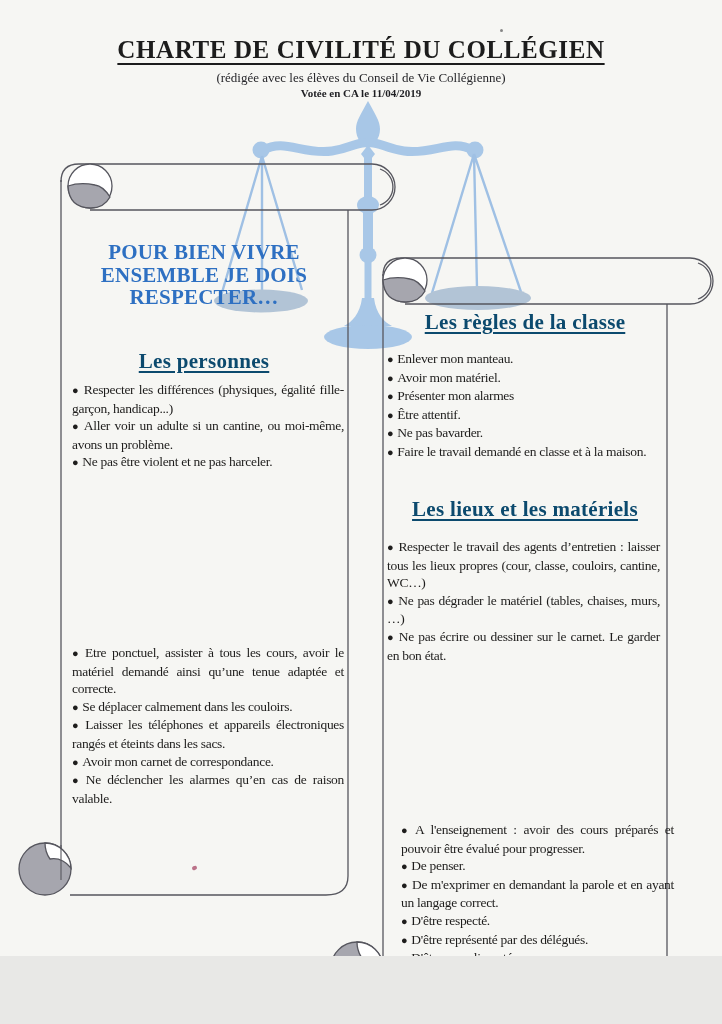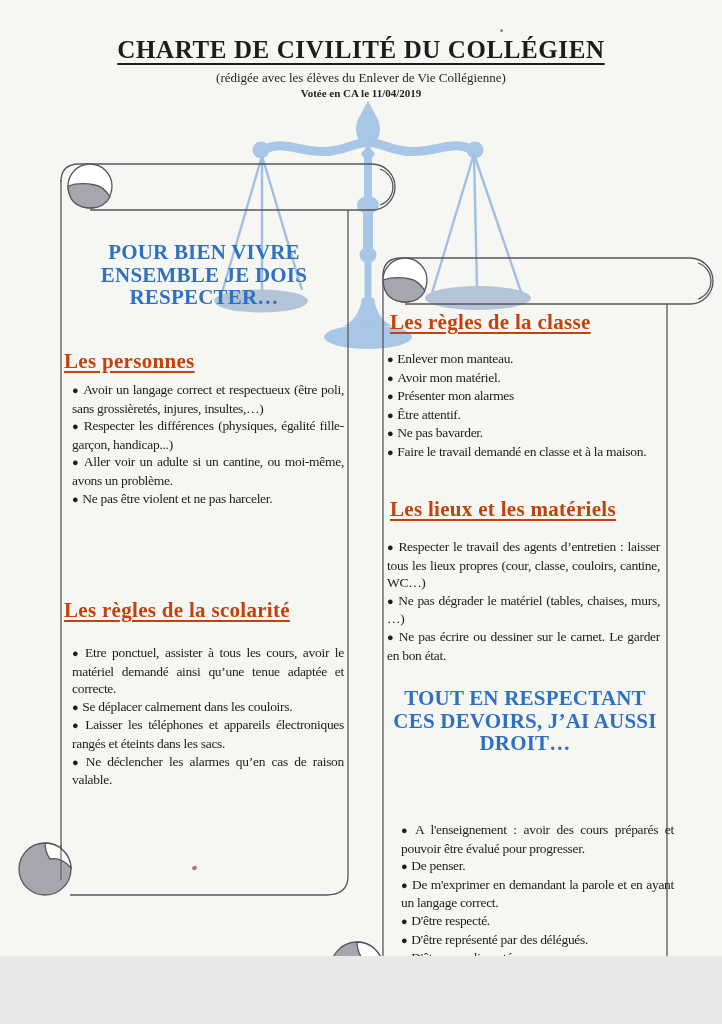--- a/index.html
+++ b/index.html
@@ -20,21 +20,21 @@
   }
   .subtitle{position:absolute;left:0;right:0;top:70px;font-size:13px;color:#26262a;}
   .votenote{position:absolute;left:0;right:0;top:87px;font-size:11px;font-weight:bold;color:#1e1e22;}
 
   
   .bigblue{
     position:absolute;text-align:center;color:#2e70c2;font-weight:bold;
     font-size:21px;line-height:22.5px;white-space:pre-line;letter-spacing:.2px;
   }
   .secthead{
-    position:absolute;text-align:left;color:#c2410c;font-weight:bold;
+    position:absolute;text-align:center;color:#0c4a6e;font-weight:bold;
     font-size:21px;letter-spacing:.3px;
     text-decoration:underline;text-decoration-thickness:2px;text-underline-offset:3px;
   }
 
   
   .blist{
     position:absolute;margin:0;padding:0;list-style:none;
     font-size:13.5px;line-height:17.6px;letter-spacing:-.3px;
     text-align:justify;color:#1e1d1c;
   }
@@ -109,52 +109,51 @@
       <circle cx="405" cy="280" r="22" fill="#ffffff"></circle>
       <path d="M383,280 Q384,302 406,302 Q419,302 425,291 Q418,280 410,279 Q395,276 383,280 Z" fill="#a6a6ae"></path>
 
       <circle cx="357" cy="968" r="26" fill="#a6a6ae"></circle>
       <path d="M357,942 A26,26 0 0 1 383,967 Q374,956 362,958 Q357,951 357,942 Z" fill="#ffffff"></path>
     </g>
   </svg>
 
   <div class="header">
     <div class="title">CHARTE DE CIVILITÉ DU COLLÉGIEN</div>
-    <div class="subtitle">(rédigée avec les élèves du Enlever de Vie Collégienne)</div>
+    <div class="subtitle">(rédigée avec les élèves du Conseil de Vie Collégienne)</div>
     <div class="votenote">Votée en CA le 11/04/2019</div>
   </div>
 
   <div class="bigblue" style="left:64px;top:241px;width:280px;">POUR BIEN VIVRE
 ENSEMBLE JE DOIS
 RESPECTER…</div>
 
   <div class="secthead" style="left:64px;top:349px;width:280px;">Les personnes</div>
 
   <ul class="blist" style="left:72px;top:381px;width:272px;">
 
 
-      <li><span class="bullet">●</span><span>Avoir un langage correct et respectueux (être poli, sans grossièretés, injures, insultes,…)</span></li>
 
       <li><span class="bullet">●</span><span>Respecter les différences (physiques, égalité fille-garçon, handicap...)</span></li>
 
       <li><span class="bullet">●</span><span>Aller voir un adulte si un cantine, ou moi-même, avons un problème.</span></li>
 
       <li><span class="bullet">●</span><span>Ne pas être violent et ne pas harceler.</span></li>
     </ul>
 
-  <div class="secthead" style="left:64px;top:598px;width:280px;">Les règles de la scolarité</div>
 
   <ul class="blist" style="left:72px;top:644px;width:272px;">
 
       <li><span class="bullet">●</span><span>Etre ponctuel, assister à tous les cours, avoir le matériel demandé ainsi qu’une tenue adaptée et correcte.</span></li>
 
       <li><span class="bullet">●</span><span>Se déplacer calmement dans les couloirs.</span></li>
 
       <li><span class="bullet">●</span><span>Laisser les téléphones et appareils électroniques rangés et éteints dans les sacs.</span></li>
 
+      <li><span class="bullet">●</span><span>Avoir mon carnet de correspondance.</span></li>
 
       <li><span class="bullet">●</span><span>Ne déclencher les alarmes qu’en cas de raison valable.</span></li>
     </ul>
 
   <div class="secthead" style="left:390px;top:310px;width:270px;">Les règles de la classe</div>
 
   <ul class="blist" style="left:387px;top:350px;width:273px;">
 
       <li><span class="bullet">●</span><span>Enlever mon manteau.</span></li>
 
@@ -173,23 +172,20 @@
 
   <ul class="blist" style="left:387px;top:538px;width:273px;">
 
       <li><span class="bullet">●</span><span>Respecter le travail des agents d’entretien : laisser tous les lieux propres (cour, classe, couloirs, cantine, WC…)</span></li>
 
       <li><span class="bullet">●</span><span>Ne pas dégrader le matériel (tables, chaises, murs, …)</span></li>
 
       <li><span class="bullet">●</span><span>Ne pas écrire ou dessiner sur le carnet. Le garder en bon état.</span></li>
     </ul>
 
-  <div class="bigblue" style="left:383px;top:687px;width:284px;">TOUT EN RESPECTANT
-CES DEVOIRS, J’AI AUSSI
-DROIT…</div>
 
   <ul class="blist" style="left:401px;top:775px;width:273px;margin-top:46px;">
 
       <li><span class="bullet">●</span><span>A l'enseignement : avoir des cours préparés et pouvoir être évalué pour progresser.</span></li>
 
 
       <li><span class="bullet">●</span><span>De penser.</span></li>
 
       <li><span class="bullet">●</span><span>De m'exprimer en demandant la parole et en ayant un langage correct.</span></li>
 

